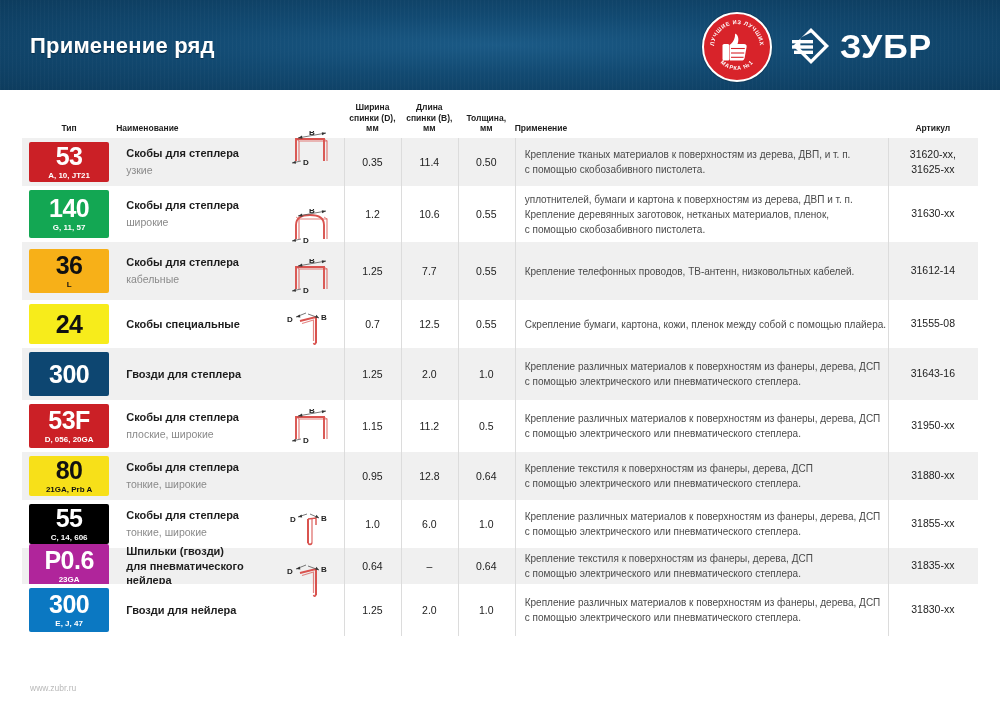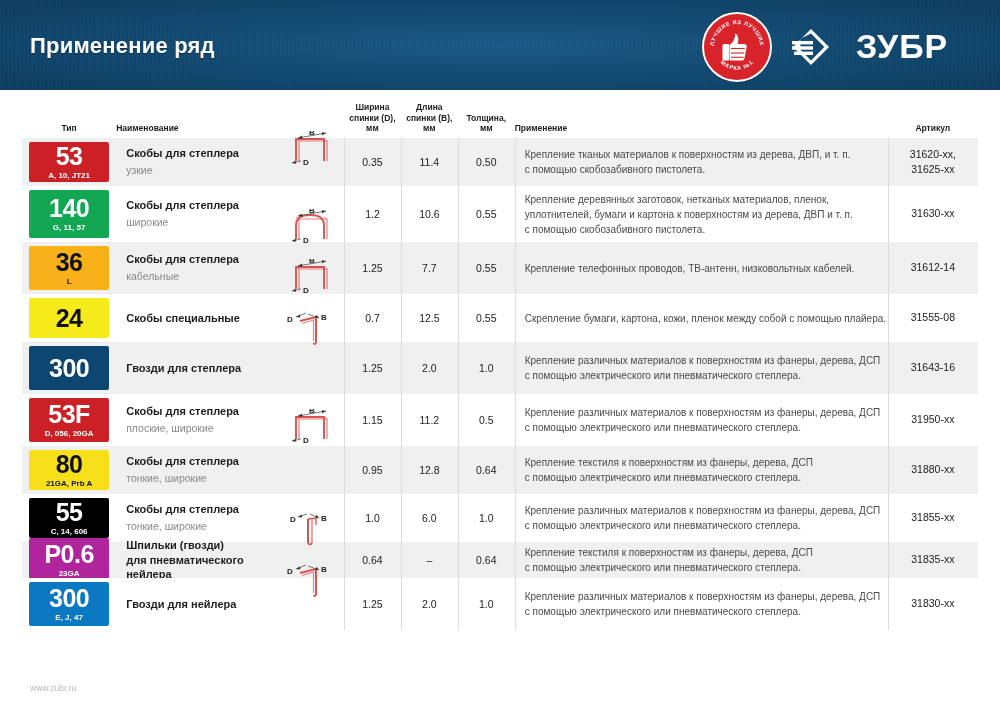--- a/index.html
+++ b/index.html
@@ -32,21 +32,21 @@
   .seal{
     position:absolute;left:702px;top:12px;width:70px;height:70px;
   }
   .seal-circle{
     position:absolute;inset:0;border-radius:50%;
     background:#d8232a;border:2px solid #ffffff;
     box-shadow:0 0 0 1px rgba(0,0,0,.15);
   }
   .seal svg{position:absolute;inset:0;}
   
-  .wordmark{position:absolute;left:792px;top:26px;height:40px;display:flex;align-items:flex-end;gap:26px;}
+  .wordmark{position:absolute;left:792px;top:26px;height:40px;display:flex;align-items:center;gap:10px;}
   .mark-diamond{width:38px;height:38px;position:relative;}
   .wordmark-text{
     font-size:34px;font-weight:bold;color:#ffffff;letter-spacing:1px;
     font-family:"Liberation Sans","DejaVu Sans",sans-serif;
   }
 
   
   .table{position:absolute;left:22px;top:100px;width:956px;}
   .thead{display:flex;align-items:flex-end;height:38px;}
   .th{
@@ -217,32 +217,32 @@
           <div class="cell name c-name">
             <div class="nm-title">Скобы для степлера</div>
             <div class="nm-sub">широкие</div>
           </div>
           <div class="cell pic c-pic"></div>
           <div class="cell num c-num">1.2</div>
           <div class="cell num c-num">10.6</div>
           <div class="cell num c-num">0.55</div>
           <div class="cell app c-app">
             <div>
+              <div>уплотнителей, бумаги и картона к поверхностям из дерева, ДВП и т. п.</div>
               <div>Крепление деревянных заготовок, нетканых материалов, пленок,</div>
-              <div>уплотнителей, бумаги и картона к поверхностям из дерева, ДВП и т. п.</div>
               <div>с помощью скобозабивного пистолета.</div>
             </div>
           </div>
           <div class="cell art c-art">
             <div>
               <div>31630-xx</div>
             </div>
           </div>
         </div>
-        <div class="row alt" style="height: 52px;">
+        <div class="row alt" style="height: 58px;">
           <div class="cell type c-type">
             <div class="badge" style="background: rgb(247, 176, 24); color: rgb(17, 17, 17); height: 44px;">
               <div class="big">36</div>
               <div class="sub">L</div>
             </div>
           </div>
           <div class="cell name c-name">
             <div class="nm-title">Скобы для степлера</div>
             <div class="nm-sub">кабельные</div>
           </div>

